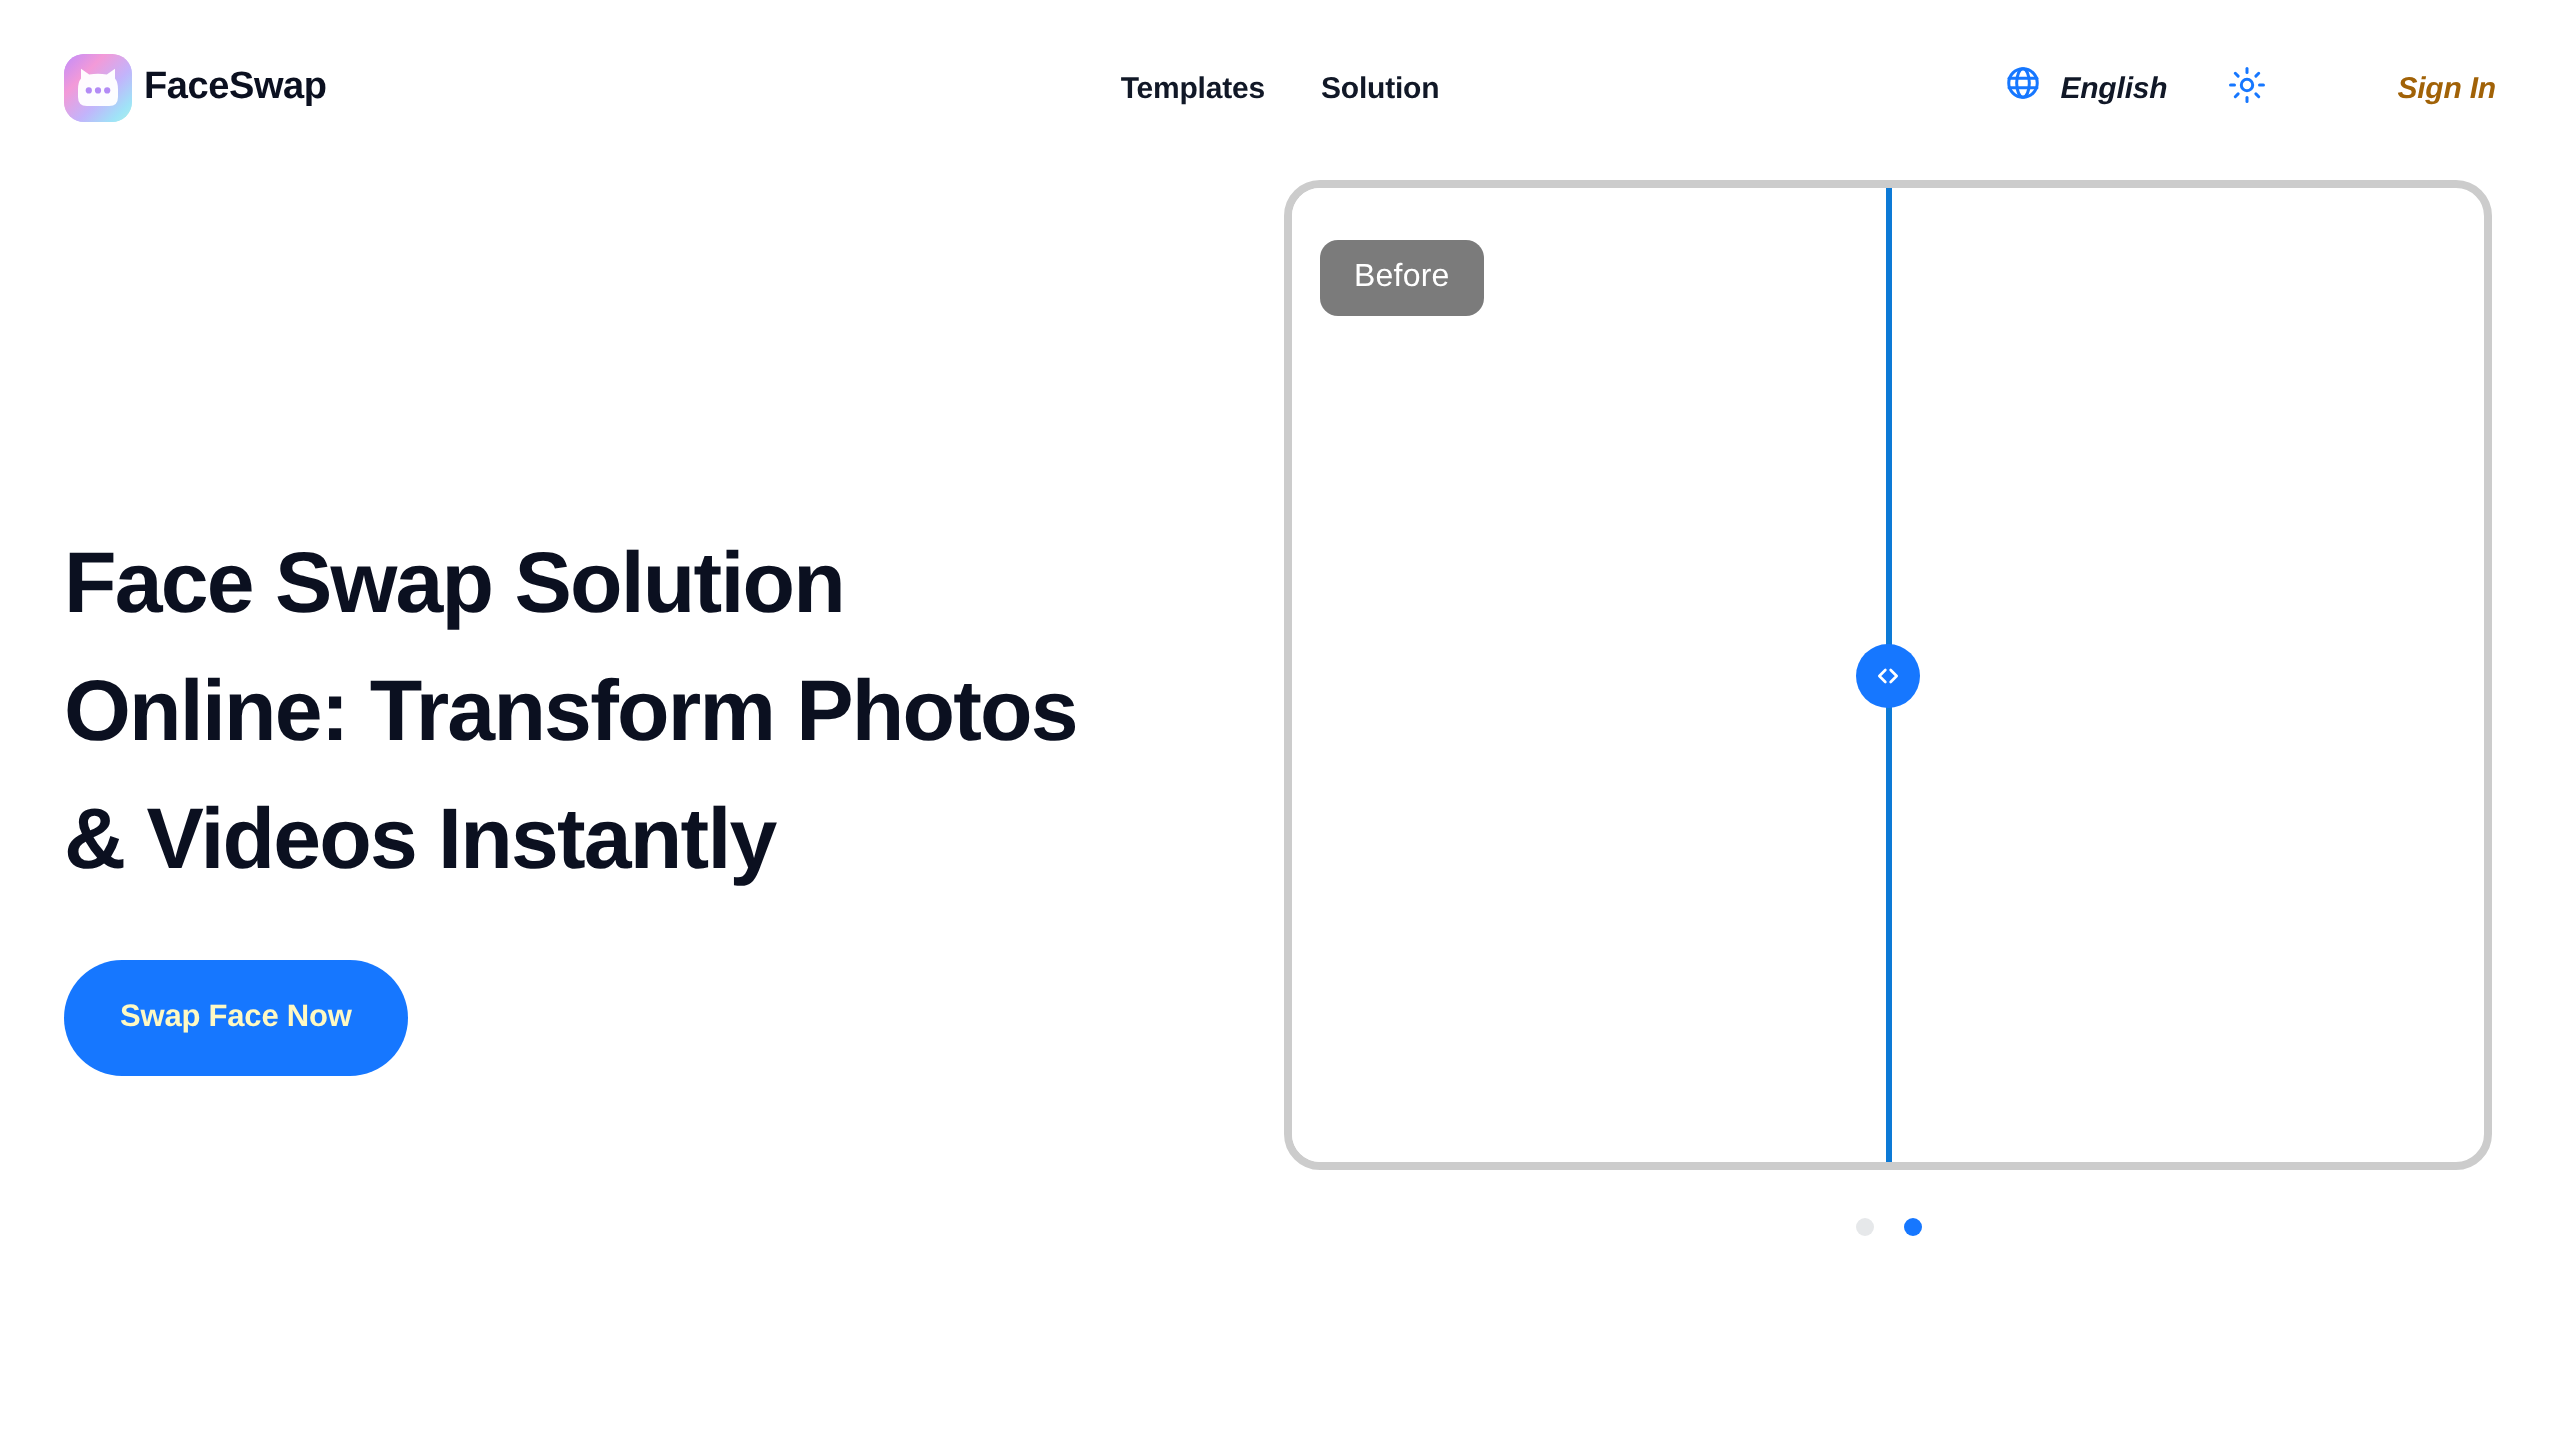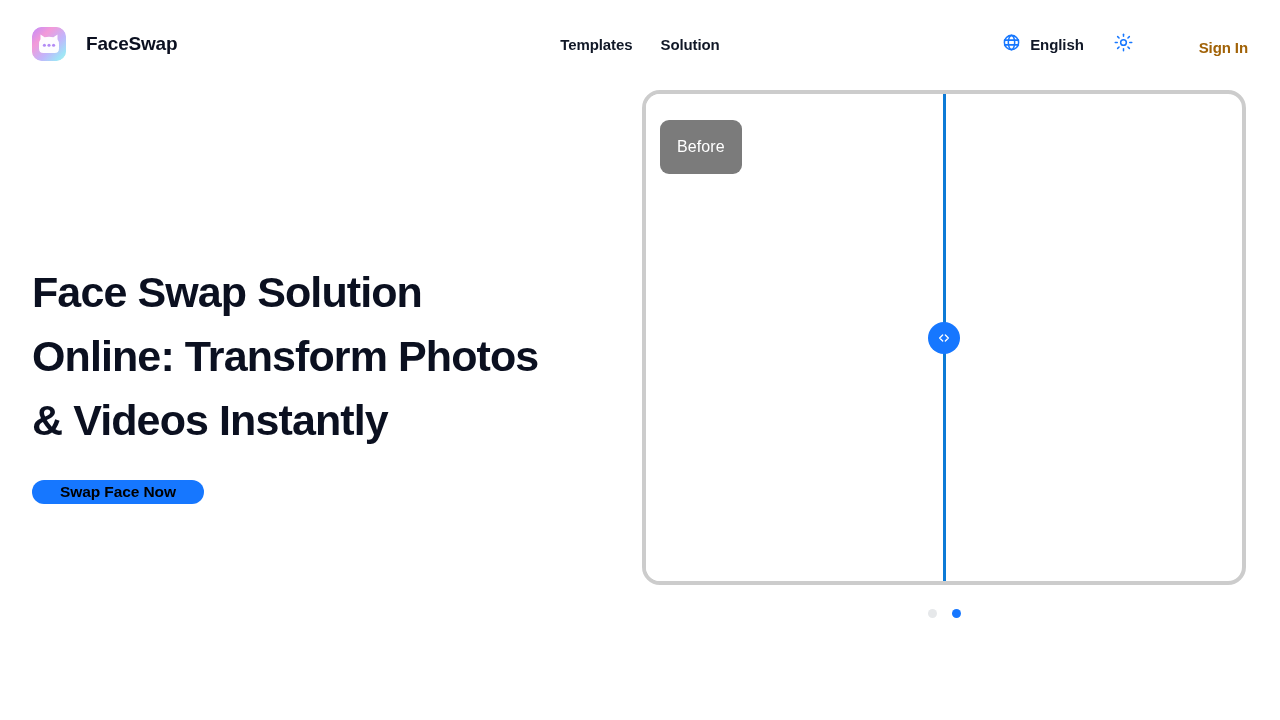--- a/index.html
+++ b/index.html
@@ -24,21 +24,21 @@
     display: flex;
     align-items: center;
     padding: 0 32px 0 32px;
     background: #ffffff;
     position: relative;
   }
 
   .brand {
     display: flex;
     align-items: center;
-    gap: 20px;
+    gap: 6px;
     flex: 0 0 auto;
     cursor: pointer;
   }
 
   .logo-mark {
     width: 34px;
     height: 34px;
     border-radius: 10px;
     background: linear-gradient(135deg, #b98bfa 0%, #f49ad6 32%, #c9b6fb 58%, #9fe3f7 82%, #aef0e8 100%);
     position: relative;
@@ -71,22 +71,23 @@
     color: #111827;
     text-decoration: none;
     white-space: nowrap;
     cursor: pointer;
     letter-spacing: -0.1px;
   }
 
   .header-right {
     margin-left: auto;
     display: flex;
-    align-items: flex-end;
+    align-items: center;
     gap: 28px;
+    font-style: italic;
   }
 
   .lang-select {
     display: flex;
     align-items: center;
     gap: 9px;
     cursor: pointer;
   }
   .lang-label {
     font-size: 15px;
@@ -148,25 +149,25 @@
     color: #1f2430;
     max-width: 565px;
     font-weight: 400;
   }
 
   .cta-btn {
     margin-top: 28px;
     display: inline-flex;
     align-items: center;
     justify-content: center;
-    height: 24px;
+    height: 58px;
     padding: 0 28px;
     border-radius: 999px;
     background: #1677ff;
-    color: #000000;
+    color: #fef9c3;
     font-size: 15.5px;
     font-weight: 700;
     letter-spacing: -0.1px;
     border: none;
     cursor: pointer;
     font-family: inherit;
   }
 
   
   .hero-right {
@@ -192,21 +193,21 @@
     top: 0;
     bottom: 0;
     background: #ffffff;
   }
   .pane-before { left: 0; right: 50%; }
   .pane-after  { left: 50%; right: 0; }
 
   .tag {
     position: absolute;
     top: 26px;
-    height: 54px;
+    height: 38px;
     display: flex;
     align-items: center;
     padding: 0 17px;
     border-radius: 9px;
     background: #7b7b7b;
     color: #ffffff;
     font-size: 16px;
     font-weight: 400;
     letter-spacing: 0.1px;
     white-space: nowrap;

